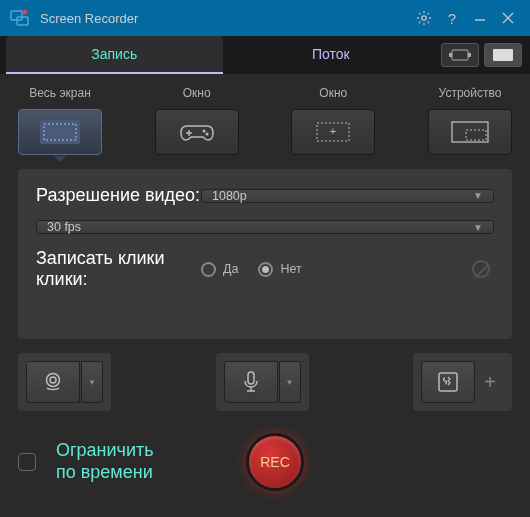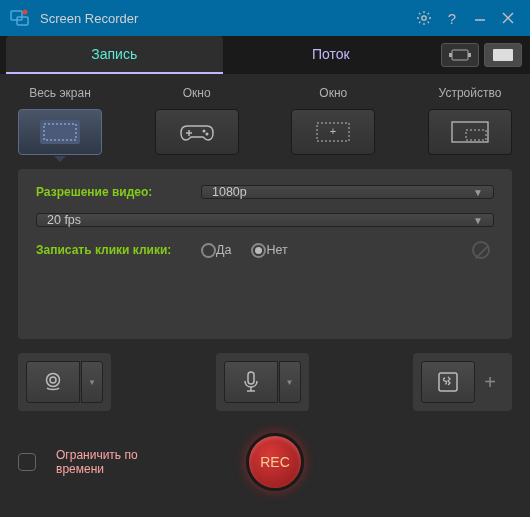--- a/index.html
+++ b/index.html
@@ -16,40 +16,40 @@
 .mode-btn.active { background: #4a4a4a; }
 .content { padding: 12px 18px 10px 18px; }
 .capture-row { display: flex; justify-content: space-between; gap: 10px; margin-bottom: 6px; }
 .capture-col { display: flex; flex-direction: column; align-items: center; gap: 9px; width: 84px; }
 .capture-label { font-size: 12px; color: #b0b0b0; white-space: nowrap; }
 .capture-btn { width: 84px; height: 46px; background: linear-gradient(#3f3f3f,#323232); border: 1px solid #1a1a1a; border-radius: 4px; display: flex; align-items: center; justify-content: center; cursor: pointer; position: relative; }
 .capture-btn.active { background: linear-gradient(#4a5568,#2f3846); border: 1px solid #5a6b8a; }
 .capture-btn.active::after { content:''; position:absolute; bottom:-8px; left:50%; transform:translateX(-50%); width:0; height:0; border-left:6px solid transparent; border-right:6px solid transparent; border-top:6px solid #3a4252; }
 .settings-panel { background: #3a3a3a; border-radius: 4px; padding: 16px 18px; margin-top: 14px; height: 170px; }
 .setting-row { display: flex; align-items: center; margin-bottom: 14px; }
-.setting-label { width: 165px; font-size: 12px; color: #84cc16; font-weight: bold; }
+.setting-label { width: 165px; font-size: 18px; color: #ffffff; }
 .select { flex: 1; height: 14px; background: linear-gradient(#474747,#3c3c3c); border: 1px solid #222; border-radius: 3px; display: flex; align-items: center; padding: 0 10px; font-size: 12.5px; color: #c8c8c8; cursor: pointer; position: relative; }
 .select::after { content:'▼'; position:absolute; right:10px; font-size:10px; color:#999; }
 .radio-group { display: flex; align-items: center; gap: 20px; flex: 1; }
-.radio { display: flex; align-items: center; cursor: pointer; font-size: 12.5px; }
+.radio { display: flex; align-items: center; gap: 7px; cursor: pointer; font-size: 12.5px; }
 .radio-circle { width: 15px; height: 15px; border: 2px solid #888; border-radius: 50%; display: flex; align-items: center; justify-content: center; }
 .radio.checked .radio-circle::after { content:''; width:7px; height:7px; background:#bbb; border-radius:50%; }
 .disabled-icon { width: 18px; height: 18px; border: 2px solid #555; border-radius: 50%; position: relative; margin-left: auto; margin-right: 4px; }
 .disabled-icon::after { content:''; position:absolute; width:18px; height:2px; background:#555; top:8px; left:-1px; transform:rotate(-45deg); }
 .device-row { display: flex; gap: 10px; margin-top: 14px; }
 .device-group { display: flex; background: #3a3a3a; border-radius: 4px; padding: 8px; gap: 1px; }
 .device-btn { width: 54px; height: 42px; background: linear-gradient(#4a4a4a,#3a3a3a); border: 1px solid #222; border-radius: 3px 0 0 3px; display: flex; align-items: center; justify-content: center; cursor: pointer; }
 .device-btn.solo { border-radius: 3px; }
 .device-dd { width: 22px; height: 42px; background: linear-gradient(#4a4a4a,#3a3a3a); border: 1px solid #222; border-radius: 0 3px 3px 0; display: flex; align-items: center; justify-content: center; cursor: pointer; }
 .device-dd::after { content:'▼'; font-size:8px; color:#888; }
 .device-add { width: 28px; height: 42px; background: transparent; display: flex; align-items: center; justify-content: center; font-size: 20px; color: #888; cursor: pointer; }
 .spacer { flex: 1; }
 .bottom-row { display: flex; align-items: center; padding: 12px 18px; gap: 20px; }
 .checkbox { width: 18px; height: 18px; border: 1.5px solid #666; border-radius: 4px; background: #2a2a2a; cursor: pointer; }
-.limit-label { font-size: 12px; color: #fca5a5; width: 110px; line-height: 1.2; }
+.limit-label { font-size: 18px; color: #5eead4; width: 110px; line-height: 1.2; }
 .rec-btn { width: 58px; height: 58px; border-radius: 50%; background: radial-gradient(circle at 40% 35%, #d93838, #8b1a1a); border: 3px solid #1a1a1a; box-shadow: 0 0 12px rgba(200,40,40,0.6), inset 0 2px 4px rgba(255,150,150,0.4); display: flex; align-items: center; justify-content: center; font-size: 14px; font-weight: normal; color: #f0d090; cursor: pointer; margin-left: 60px; }
 svg { display: block; }
 </style>
 </head>
 <body>
 
 <div class="titlebar">
   <div class="app-icon">
     <svg width="20" height="20" viewBox="0 0 20 20">
         <rect x="1" y="3" width="11" height="9" rx="1" fill="none" stroke="#4fa8d8" stroke-width="1.5"></rect>
@@ -140,21 +140,21 @@
       </div>
     </div>
   </div>
 
   <div class="settings-panel">
     <div class="setting-row">
       <div class="setting-label">Разрешение видео:</div>
       <div class="select">1080p</div>
     </div>
     <div class="setting-row">
-      <div class="select">20 fps</div>
+      <div class="select">30 fps</div>
     </div>
     <div class="setting-row">
       <div class="setting-label">Записать клики клики:</div>
       <div class="radio-group">
         <div class="radio">
           <div class="radio-circle"></div>
           <span>Да</span>
         </div>
         <div class="radio checked">
           <div class="radio-circle"></div>

